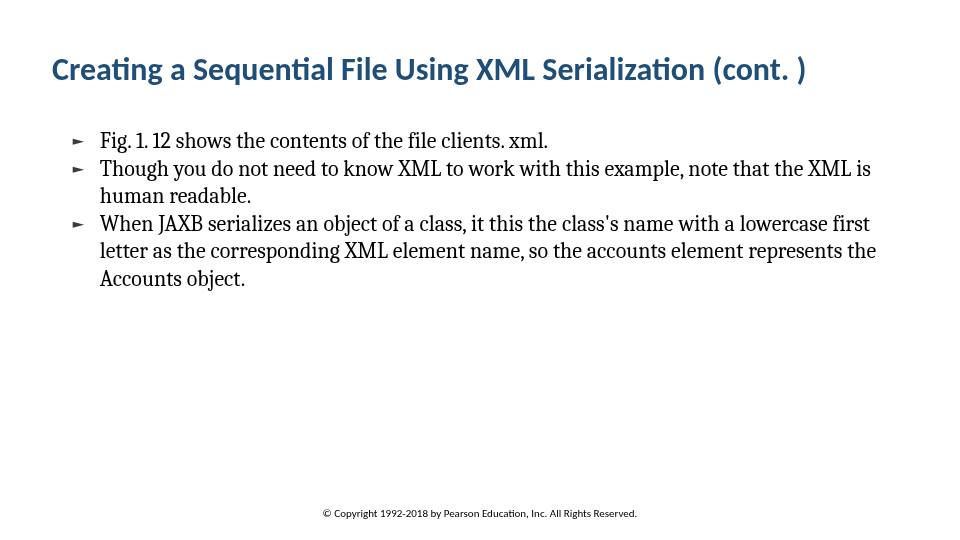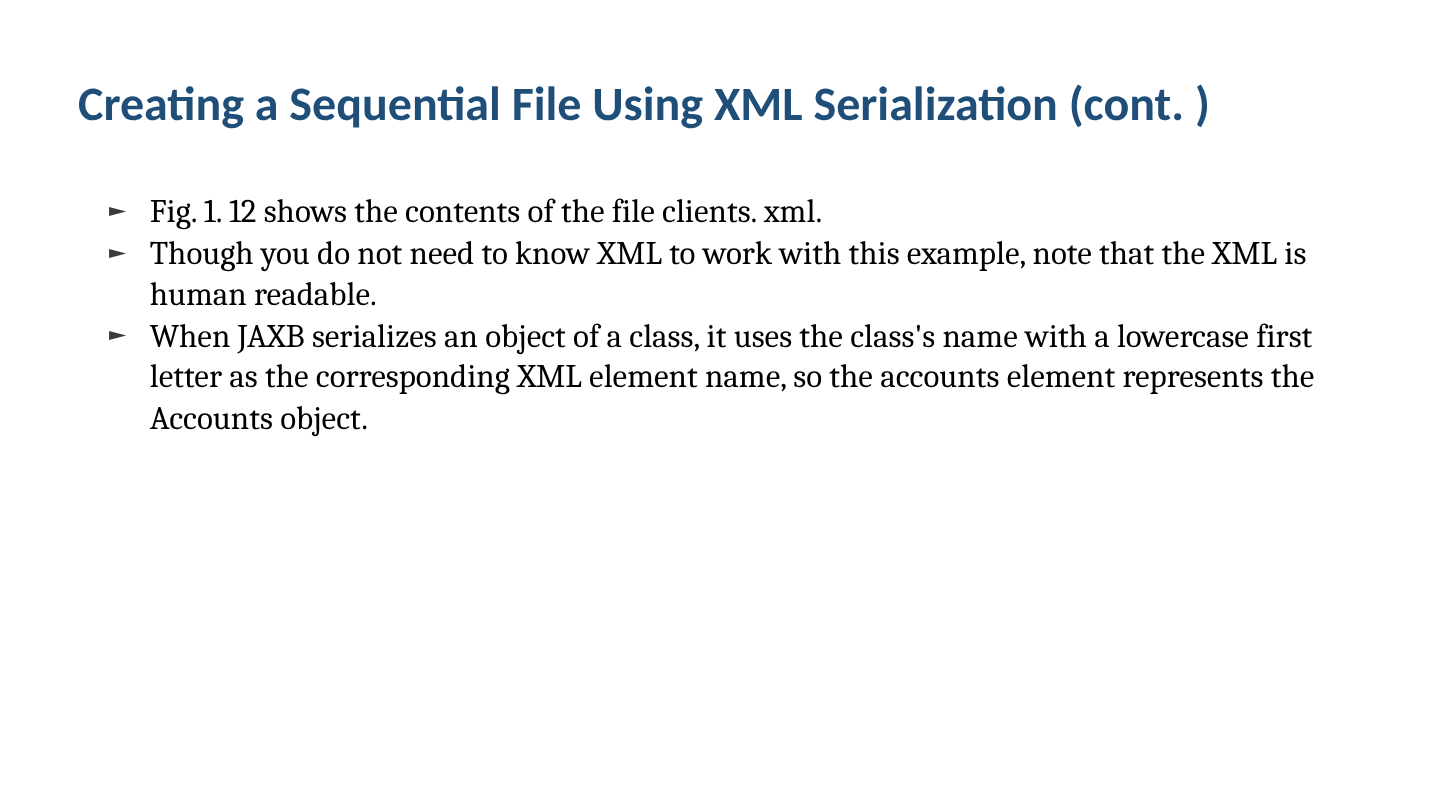--- a/index.html
+++ b/index.html
@@ -78,17 +78,18 @@
     <div class="bullet-row">
       <span class="bullet-glyph">⯈</span>
       <span class="bullet-text">Fig. 1. 12 shows the contents of the file clients. xml.</span>
     </div>
     <div class="bullet-row">
       <span class="bullet-glyph">⯈</span>
       <span class="bullet-text">Though you do not need to know XML to work with this example, note that the XML is human readable.</span>
     </div>
     <div class="bullet-row">
       <span class="bullet-glyph">⯈</span>
-      <span class="bullet-text"> When JAXB serializes an object of a class, it uses the class's name with a lowercase first letter as the corresponding XML element name, so the accounts element represents the Accounts object.</span>
+      <span class="bullet-text"> When JAXB serializes an object of a class, it this the class's name with a lowercase first letter as the corresponding XML element name, so the accounts element represents the Accounts object.</span>
     </div>
   </div>
 
+  <div class="footer">© Copyright 1992-2018 by Pearson Education, Inc. All Rights Reserved.</div>
 </div>
 
 </body></html>

